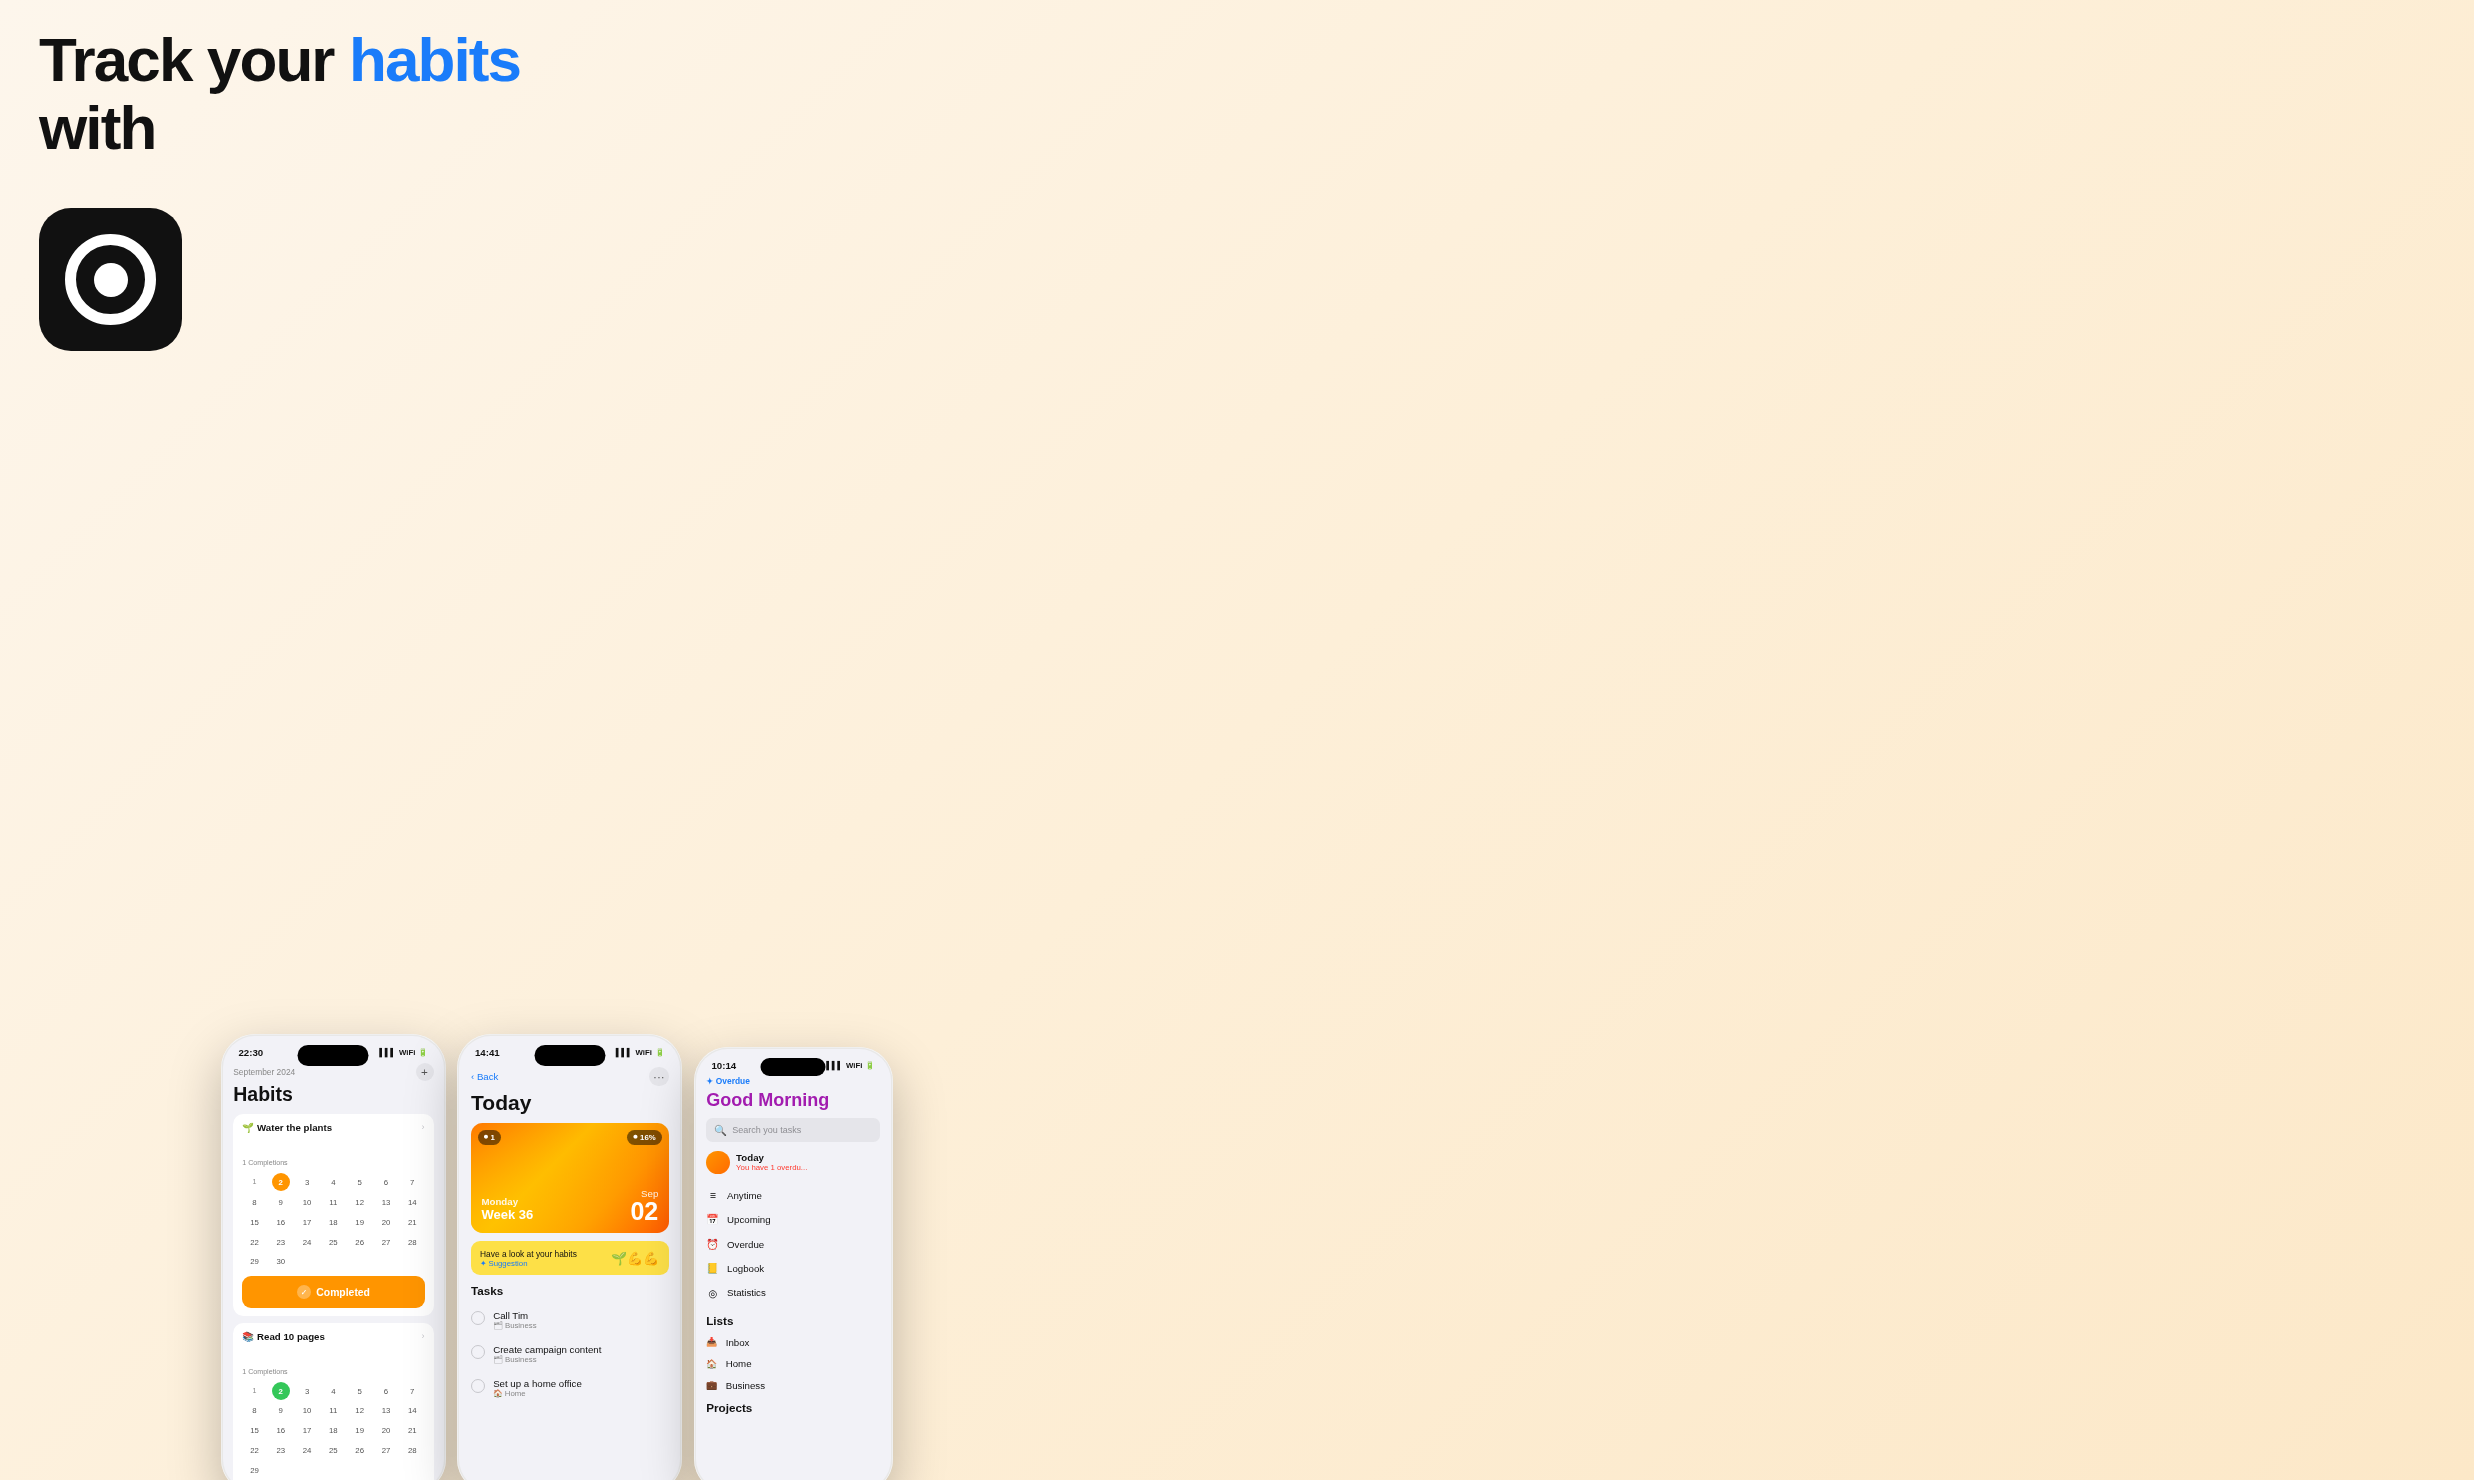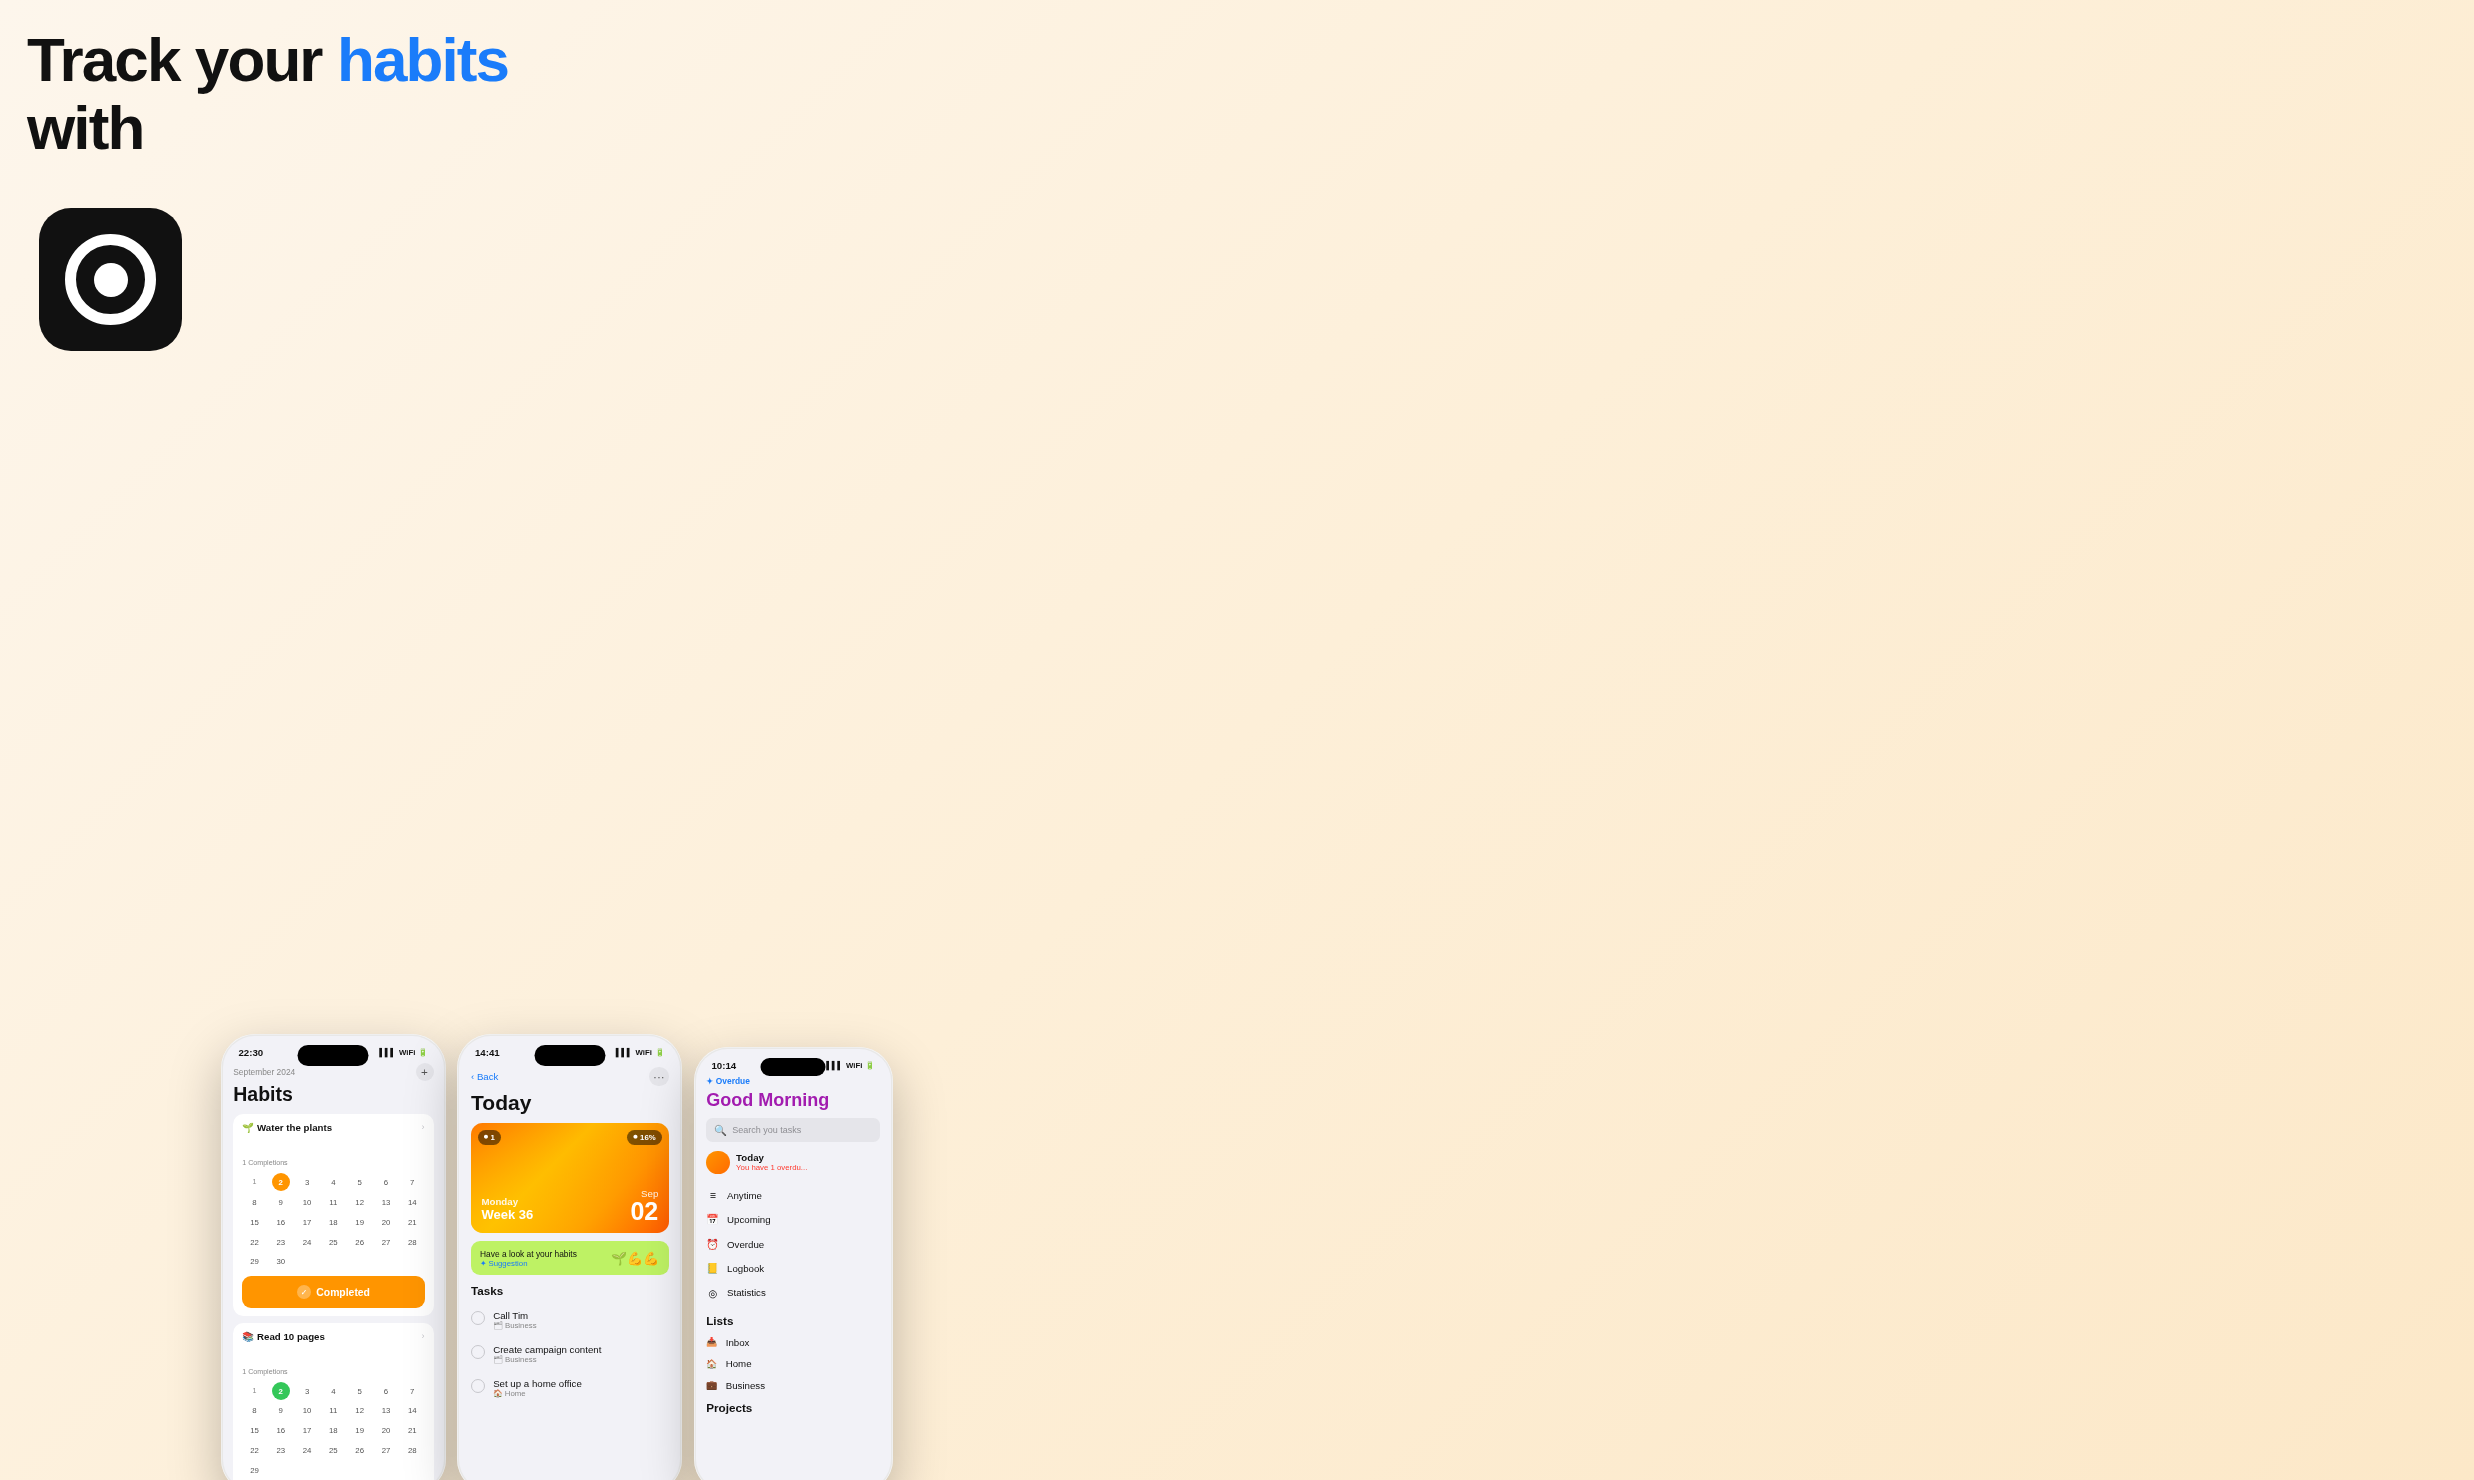--- a/index.html
+++ b/index.html
@@ -10,21 +10,21 @@
       overflow: hidden;
       width: 100vw;
       height: 100vh;
       position: relative;
     }
 
     
     .hero-text {
       position: absolute;
       top: 26px;
-      left: 27px;
+      left: 39px;
       z-index: 10;
     }
     .hero-line1 {
       font-size: 62px;
       font-weight: 900;
       color: #111;
       line-height: 1.1;
       letter-spacing: -1.9px;
     }
     .hero-line1 .blue { color: #1a7cfa; }
@@ -258,21 +258,21 @@
       color: white;
       font-size: 7.8px;
       font-weight: 600;
       display: flex; align-items: center; gap: 2.6px;
     }
     .hero-badge.left { left: 6.5px; }
     .hero-badge.right { right: 6.5px; }
 
     .suggestion-card {
       margin: 0 11.7px 9px;
-      background: #bef264;
+      background: #fde047;
       border-radius: 9px;
       padding: 7.8px 9px;
       display: flex;
       justify-content: space-between;
       align-items: center;
       text-align: right;
     }
     .suggestion-text { font-size: 8.4px; color: #111; font-weight: 500; }
     .suggestion-link { font-size: 7.8px; color: #1a7cfa; display: flex; align-items: center; gap: 1.9px; }
     .suggestion-emojis { font-size: 13px; }

